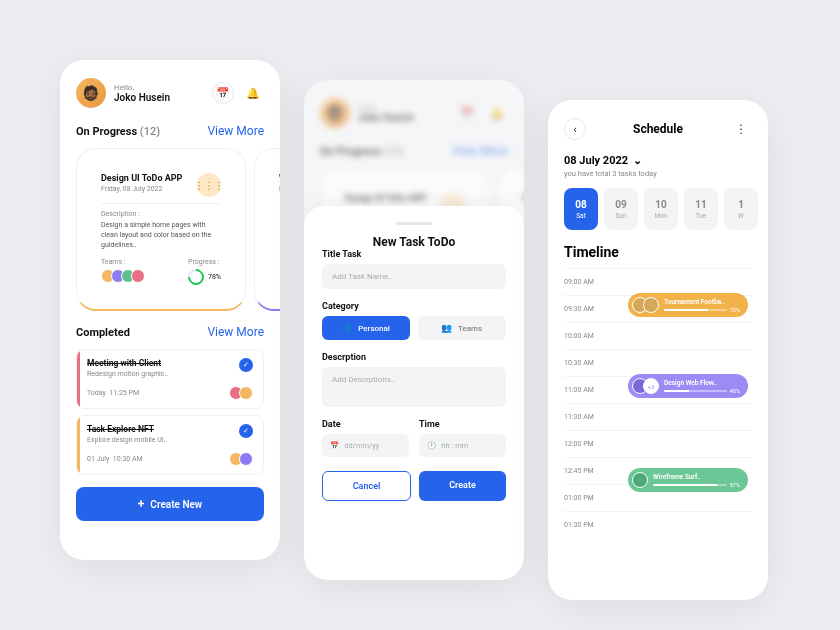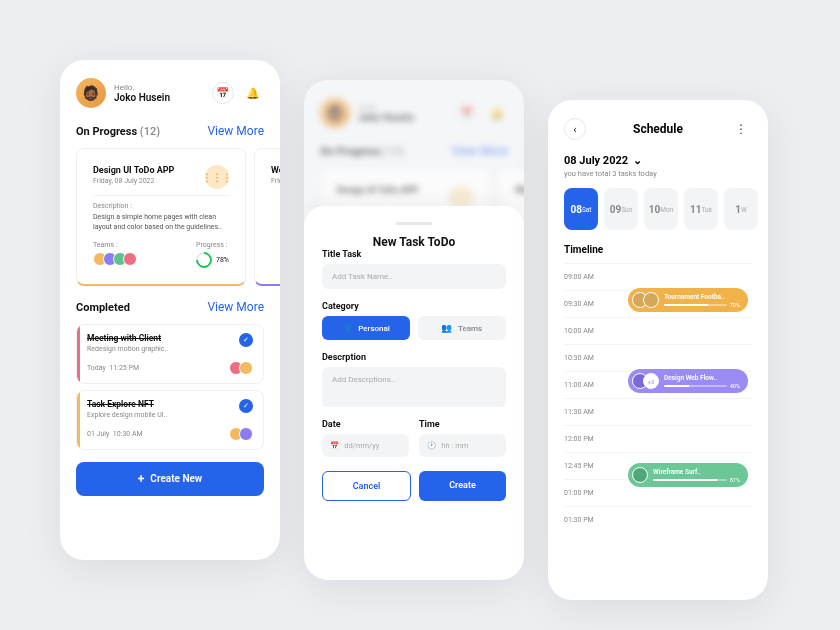--- a/index.html
+++ b/index.html
@@ -15,21 +15,21 @@
 .hello-block{flex:1}
 .hello{font-size:8px;color:#888}
 .username{font-size:10px;font-weight:600;color:#111}
 .icon-btn{width:22px;height:22px;border-radius:50%;display:flex;align-items:center;justify-content:center;color:#333;font-size:11px}
 .icon-btn.bordered{border:1px solid #e5e7eb}
 .section-head{display:flex;justify-content:space-between;align-items:flex-end;margin-bottom:10px}
 .section-title{font-size:11px;font-weight:700;color:#111}
 .section-count{color:#888;font-weight:500}
 .view-more{font-size:12px;color:#2563eb;font-weight:400}
 .progress-row{display:flex;gap:8px;margin-bottom:14px}
-.prog-card{background:#fff;border:1px solid #f0f0f0;border-radius:8px;padding:16px;width:170px;flex-shrink:0;border-bottom:2px solid #f4b860}
+.prog-card{background:#fff;border:1px solid #f0f0f0;border-radius:20px;padding:24px;width:170px;flex-shrink:0;border-bottom:2px solid #f4b860}
 .prog-card.peek{width:30px;overflow:hidden;border-bottom:2px solid #8b7cf3}
 .pc-top{display:flex;justify-content:space-between;align-items:flex-start;margin-bottom:6px}
 .pc-title{font-size:9px;font-weight:700;color:#111;margin-bottom:2px}
 .pc-date{font-size:7px;color:#888}
 .pc-icon{width:24px;height:24px;border-radius:50%;background:#fce8c4;display:flex;align-items:center;justify-content:center;font-size:10px;color:#d48806}
 .pc-divider{height:1px;background:#f0f0f0;margin:6px 0}
 .pc-label{font-size:7px;color:#888;margin-bottom:3px}
 .pc-desc{font-size:7px;color:#555;line-height:1.4;margin-bottom:8px}
 .pc-footer{display:flex;justify-content:space-between;}
 .team-avatars{display:flex}
@@ -76,27 +76,27 @@
 
 
 .p3-inner{padding:18px 16px}
 .p3-head{display:flex;align-items:center;justify-content:space-between;margin-bottom:14px}
 .back-btn{width:22px;height:22px;border-radius:50%;border:1px solid #e5e7eb;display:flex;align-items:center;justify-content:center;font-size:10px}
 .p3-title{font-size:12px;font-weight:700}
 .menu-btn{width:22px;height:22px;display:flex;align-items:center;justify-content:center;font-size:12px;color:#333}
 .date-head{font-size:11px;font-weight:700;margin-bottom:2px;display:flex;align-items:center;gap:5px}
 .date-sub{font-size:7.5px;color:#888;margin-bottom:10px}
 .day-strip{display:flex;gap:6px;margin-bottom:14px}
-.day-pill{width:34px;height:42px;border-radius:8px;background:#f3f4f6;display:flex;flex-direction:row;align-items:center;justify-content:center;flex-shrink:0}
+.day-pill{width:34px;height:42px;border-radius:8px;background:#f3f4f6;display:flex;flex-direction:column;align-items:center;justify-content:center;flex-shrink:0}
 .day-pill.active{background:#2563eb;color:#fff}
 .day-num{font-size:10px;font-weight:700}
 .day-name{font-size:6.5px;margin-top:2px}
 .day-pill:not(.active) .day-num{color:#888}
 .day-pill:not(.active) .day-name{color:#aaa}
-.timeline-title{font-size:10px;font-weight:700;margin-bottom:8px}
+.timeline-title{font-size:14px;font-weight:700;margin-bottom:8px}
 .timeline{position:relative}
 .time-row{display:flex;align-items:center;height:27px;border-top:1px solid #f3f4f6}
 .time-label{width:44px;font-size:7px;color:#888}
 .time-line{flex:1;height:1px}
 .event{position:absolute;right:4px;border-radius:14px;padding:4px 8px 4px 4px;display:flex;align-items:center;gap:5px;width:120px}
 .event.orange{background:#f1b24a;top:25px}
 .event.purple{background:#9b8cf5;top:106px}
 .event.green{background:#6bc795;top:200px}
 .ev-avs{display:flex}
 .ev-av{width:16px;height:16px;border-radius:50%;border:1.5px solid #fff;margin-left:-5px;background:#d4a75a}

